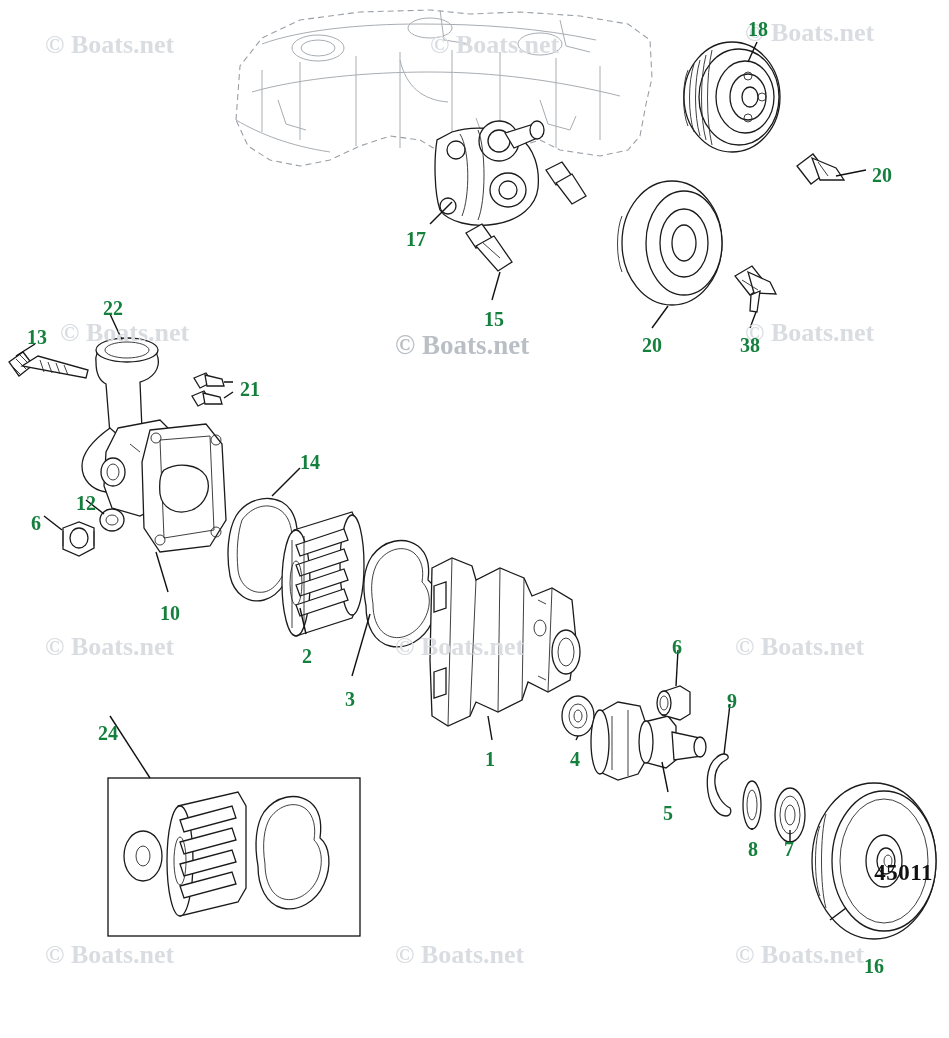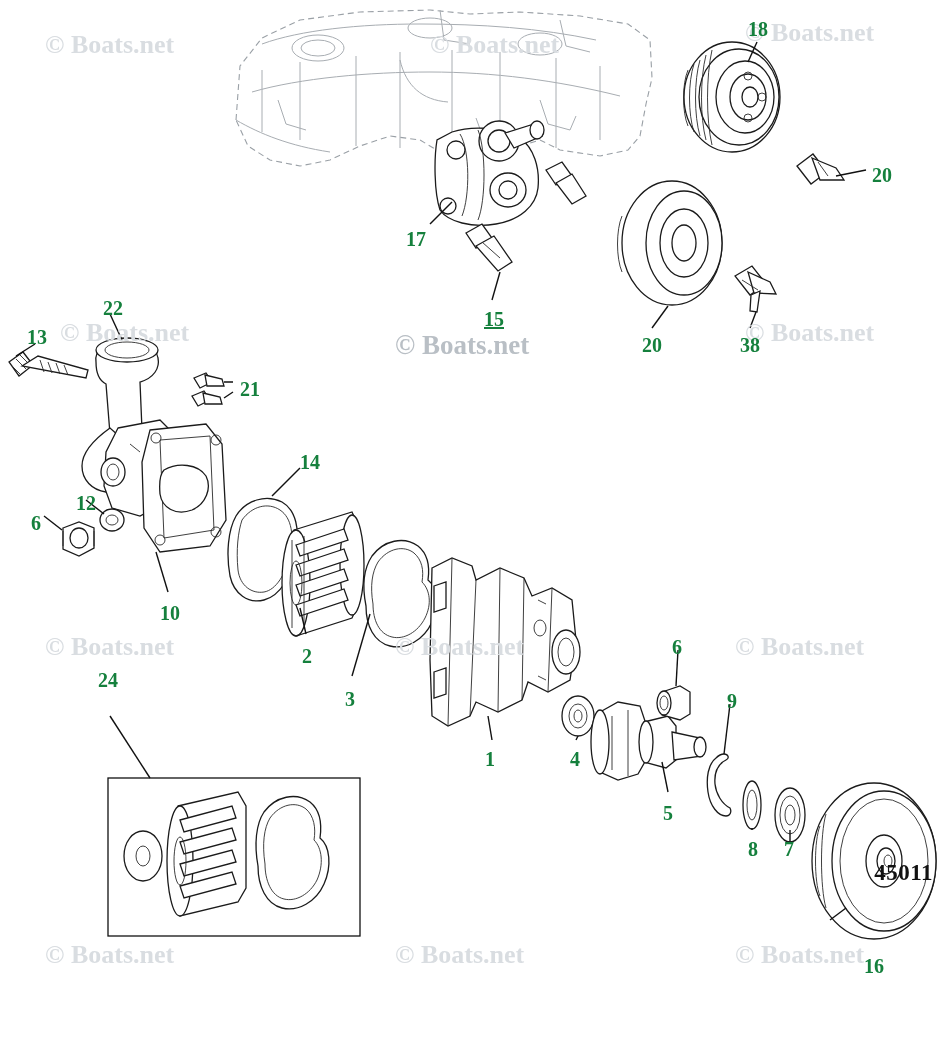--- a/index.html
+++ b/index.html
@@ -339,37 +339,37 @@
       <div class="wm big" style="left: 395px; top: 632px;">© Boats.net</div>
       <div class="wm big" style="left: 735px; top: 632px;">© Boats.net</div>
       <div class="wm big" style="left: 45px; top: 940px;">© Boats.net</div>
       <div class="wm big" style="left: 395px; top: 940px;">© Boats.net</div>
       <div class="wm big" style="left: 735px; top: 940px;">© Boats.net</div>
     </div>
   <div>
       <div class="callout" style="left: 748px; top: 18px;">18</div>
       <div class="callout" style="left: 872px; top: 164px;">20</div>
       <div class="callout" style="left: 406px; top: 228px; text-align: center;">17</div>
-      <div class="callout" style="left: 484px; top: 308px; text-decoration: underline;">15</div>
+      <div class="callout" style="left: 484px; top: 308px;">15</div>
       <div class="callout" style="left: 642px; top: 334px;">20</div>
       <div class="callout" style="left: 740px; top: 334px;">38</div>
       <div class="callout" style="left: 103px; top: 297px;">22</div>
       <div class="callout" style="left: 27px; top: 326px;">13</div>
       <div class="callout" style="left: 240px; top: 378px;">21</div>
       <div class="callout" style="left: 300px; top: 451px; text-align: right;">14</div>
       <div class="callout" style="left: 76px; top: 492px;">12</div>
       <div class="callout" style="left: 31px; top: 512px;">6</div>
       <div class="callout" style="left: 160px; top: 602px;">10</div>
       <div class="callout" style="left: 302px; top: 645px;">2</div>
       <div class="callout" style="left: 345px; top: 688px;">3</div>
       <div class="callout" style="left: 485px; top: 748px;">1</div>
       <div class="callout" style="left: 570px; top: 748px;">4</div>
       <div class="callout" style="left: 663px; top: 802px;">5</div>
       <div class="callout" style="left: 672px; top: 636px;">6</div>
       <div class="callout" style="left: 727px; top: 690px;">9</div>
       <div class="callout" style="left: 748px; top: 838px;">8</div>
       <div class="callout" style="left: 784px; top: 838px;">7</div>
       <div class="callout" style="left: 824px; top: 955px; margin-left: 40px;">16</div>
-      <div class="callout" style="left: 98px; top: 669px; font-family: Liberation Serif, serif;">24</div>
+      <div class="callout" style="left: 98px; top: 722px; font-family: Liberation Serif, serif;">24</div>
     </div>
 
   <div class="diagram-id">45011</div>
 </div>
 
 </body></html>

